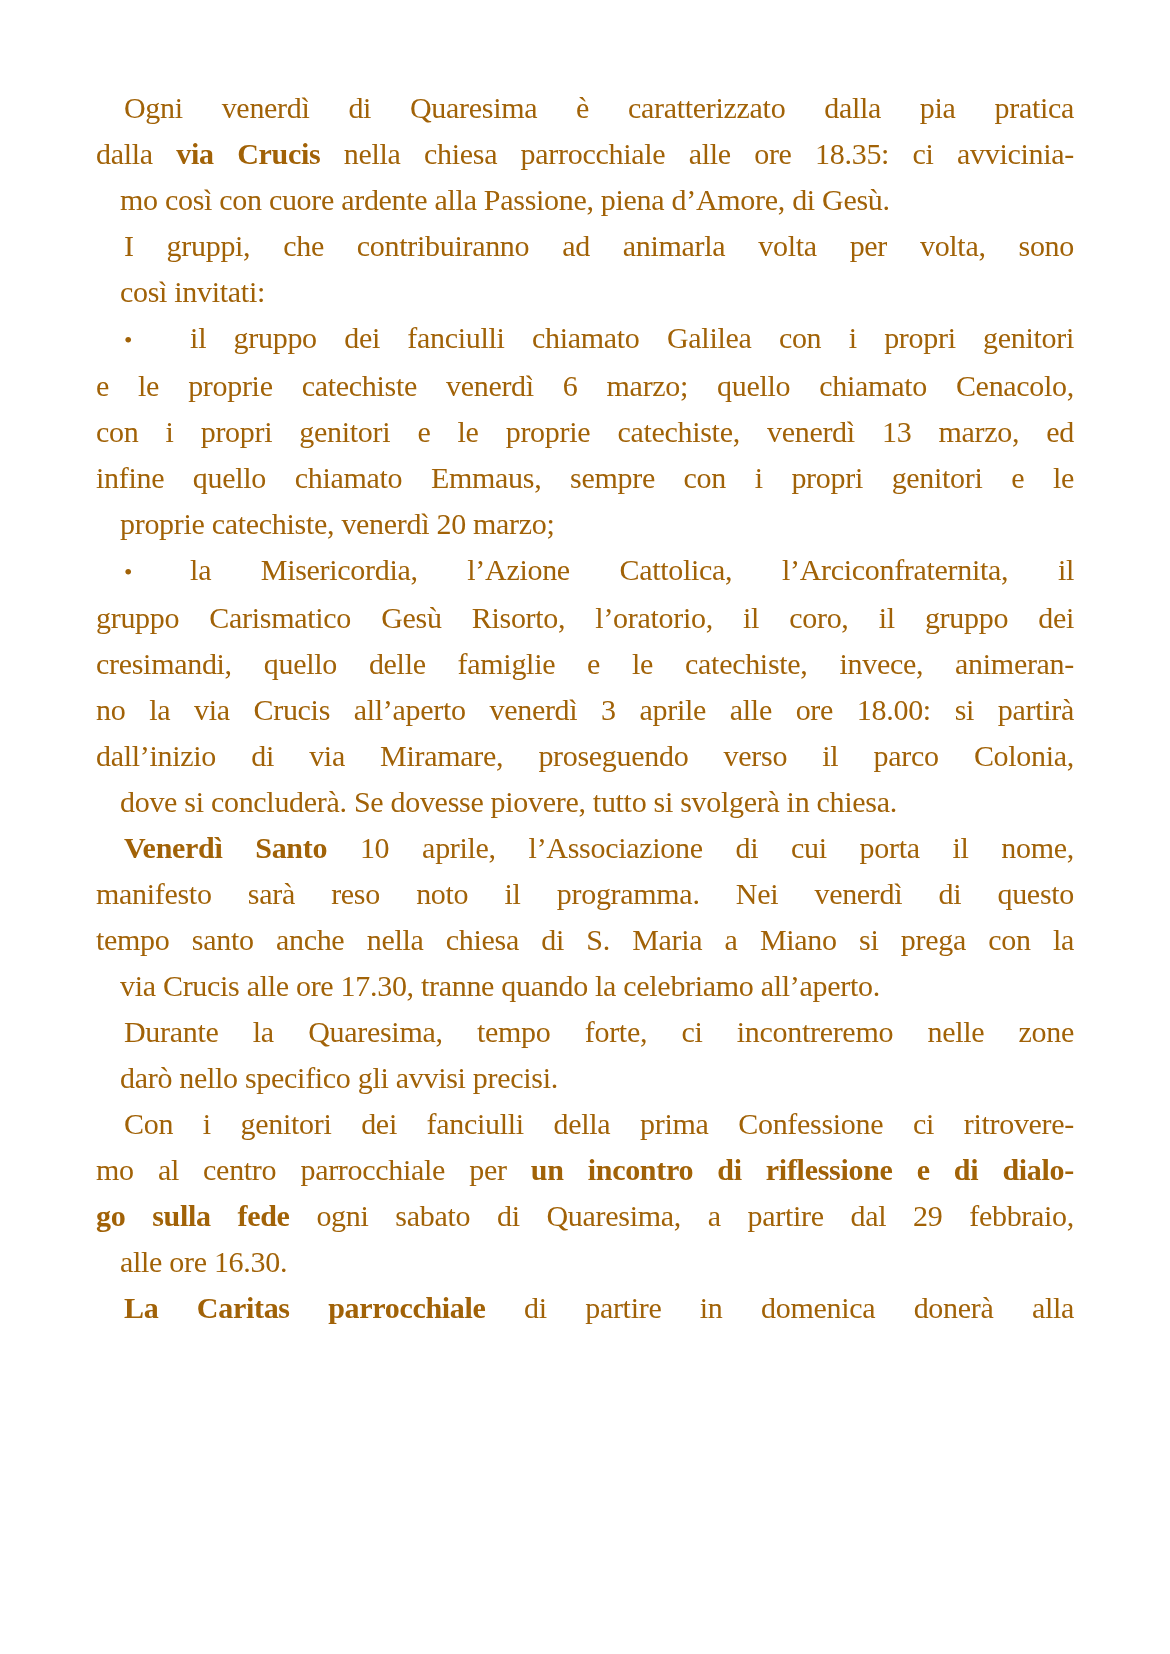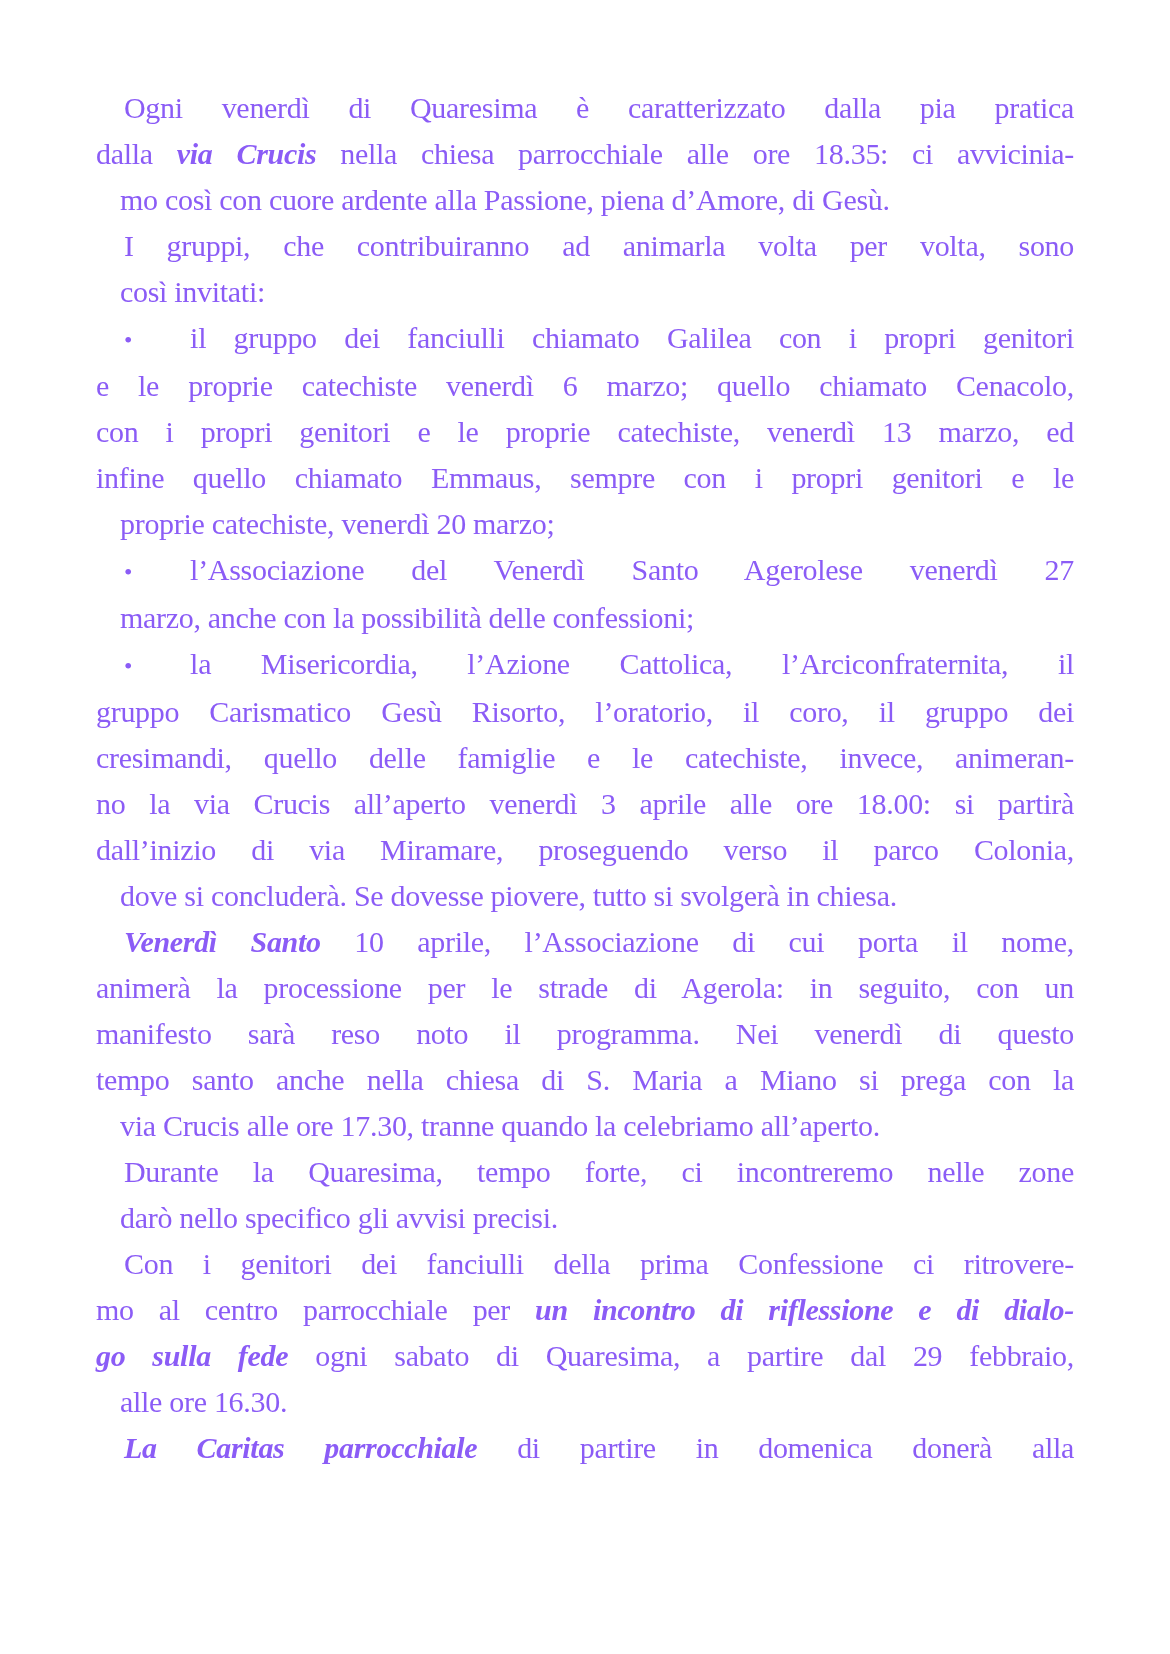--- a/index.html
+++ b/index.html
@@ -12,21 +12,21 @@
     width: 1170px;
     height: 1654px;
     background: #ffffff;
     overflow: hidden;
   }
   .text-block {
     position: absolute;
     left: 96px;
     top: 85px;
     width: 978px;
-    color: #8b5cf6;
+    color: #a16207;
     font-family: "Liberation Serif", "DejaVu Serif", serif;
     font-size: 30px;
     line-height: 46px;
     letter-spacing: -0.3px;
   }
   .para {
     margin: 0;
     padding: 0;
   }
   .line {
@@ -45,21 +45,20 @@
   .bullet-mark {
     display: inline-block;
     font-size: 24px;
   }
   .bullet-gap {
     display: inline-block;
     width: 58px;
   }
   .b {
     font-weight: 700;
-    font-style: italic;
   }
 </style>
 </head>
 <body>
 
 <div class="page">
   <div class="text-block" id="text-block">
       <div class="para">
         <div class="line"><span class="ind"></span><span>Ogni venerdì di Quaresima è caratterizzato dalla pia pratica</span></div>
         <div class="line"><span>dalla </span><span class="b">via Crucis</span><span> nella chiesa parrocchiale alle ore 18.35: ci avvicinia-</span></div>
@@ -70,34 +69,29 @@
         <div class="line lastline"><span>così invitati:</span></div>
       </div>
       <div class="para">
         <div class="line"><span class="ind"></span><span class="bullet-mark">•</span><span class="bullet-gap"></span><span>il gruppo dei fanciulli chiamato Galilea con i propri genitori</span></div>
         <div class="line"><span>e le proprie catechiste venerdì 6 marzo; quello chiamato Cenacolo,</span></div>
         <div class="line"><span>con i propri genitori e le proprie catechiste, venerdì 13 marzo, ed</span></div>
         <div class="line"><span>infine quello chiamato Emmaus, sempre con i propri genitori e le</span></div>
         <div class="line lastline"><span>proprie catechiste, venerdì 20 marzo;</span></div>
       </div>
       <div class="para">
-        <div class="line"><span class="ind"></span><span class="bullet-mark">•</span><span class="bullet-gap"></span><span>l’Associazione del Venerdì Santo Agerolese venerdì 27</span></div>
-        <div class="line lastline"><span>marzo, anche con la possibilità delle confessioni;</span></div>
-      </div>
-      <div class="para">
         <div class="line"><span class="ind"></span><span class="bullet-mark">•</span><span class="bullet-gap"></span><span>la Misericordia, l’Azione Cattolica, l’Arciconfraternita, il</span></div>
         <div class="line"><span>gruppo Carismatico Gesù Risorto, l’oratorio, il coro, il gruppo dei</span></div>
         <div class="line"><span>cresimandi, quello delle famiglie e le catechiste, invece, animeran-</span></div>
         <div class="line"><span>no la via Crucis all’aperto venerdì 3 aprile alle ore 18.00: si partirà</span></div>
         <div class="line"><span>dall’inizio di via Miramare, proseguendo verso il parco Colonia,</span></div>
         <div class="line lastline"><span>dove si concluderà. Se dovesse piovere, tutto si svolgerà in chiesa.</span></div>
       </div>
       <div class="para">
         <div class="line"><span class="ind"></span><span class="b">Venerdì Santo</span><span> 10 aprile, l’Associazione di cui porta il nome,</span></div>
-        <div class="line"><span>animerà la processione per le strade di Agerola: in seguito, con un</span></div>
         <div class="line"><span>manifesto sarà reso noto il programma. Nei venerdì di questo</span></div>
         <div class="line"><span>tempo santo anche nella chiesa di S. Maria a Miano si prega con la</span></div>
         <div class="line lastline"><span>via Crucis alle ore 17.30, tranne quando la celebriamo all’aperto.</span></div>
       </div>
       <div class="para">
         <div class="line"><span class="ind"></span><span>Durante la Quaresima, tempo forte, ci incontreremo nelle zone</span></div>
         <div class="line lastline"><span>darò nello specifico gli avvisi precisi.</span></div>
       </div>
       <div class="para">
         <div class="line"><span class="ind"></span><span>Con i genitori dei fanciulli della prima Confessione ci ritrovere-</span></div>

